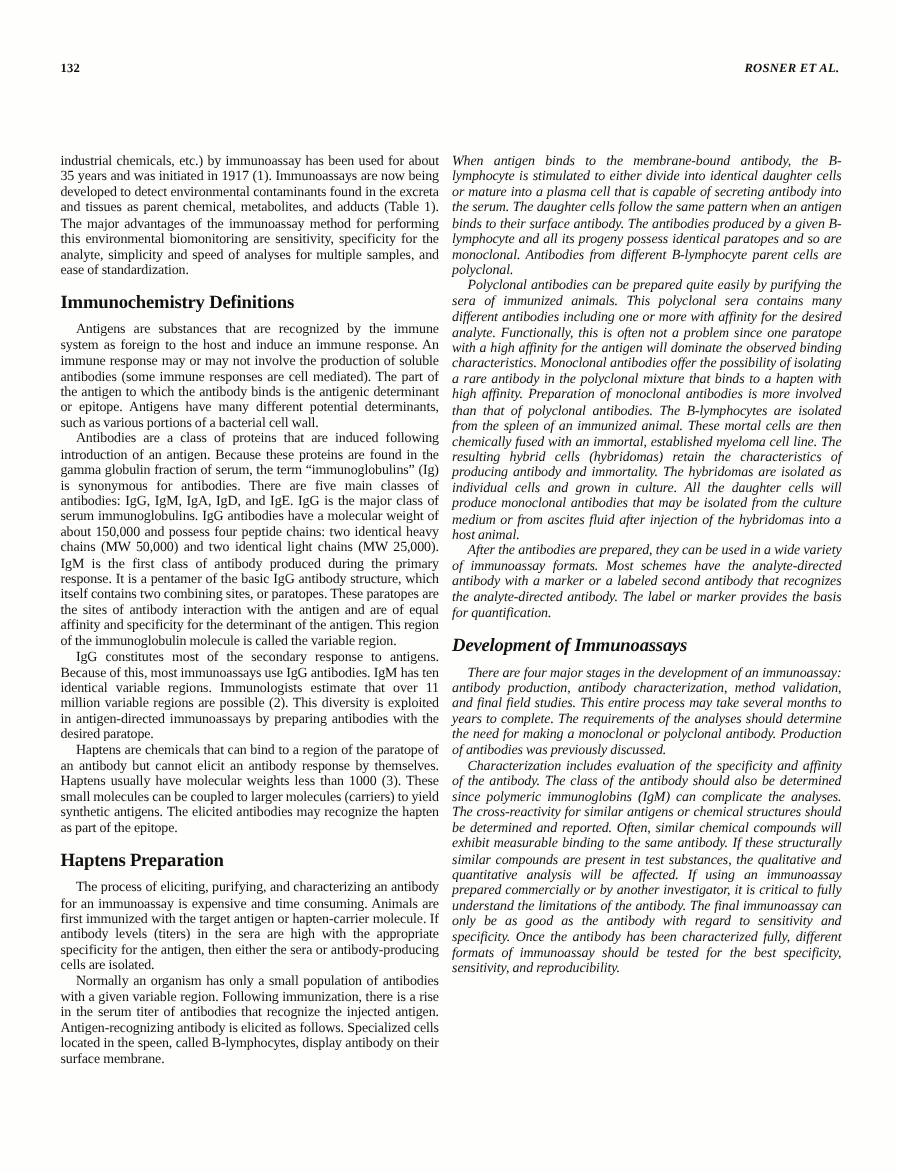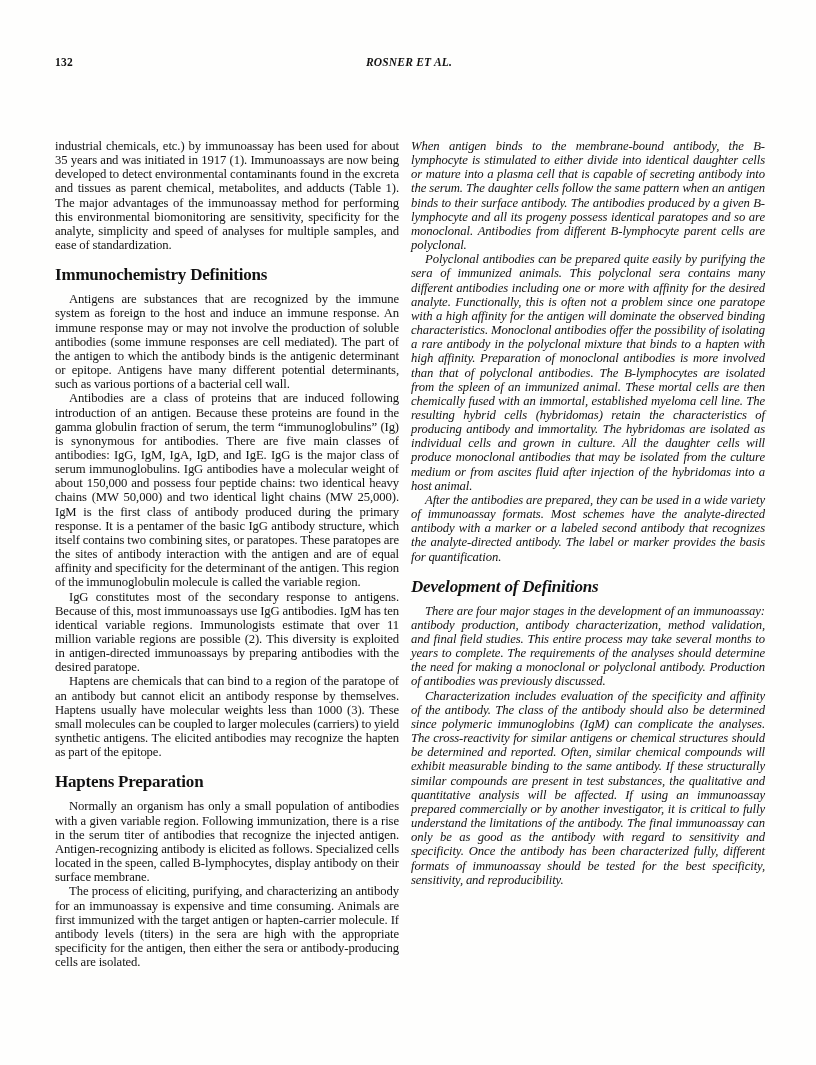--- a/index.html
+++ b/index.html
@@ -34,21 +34,21 @@
     left: 0;
     top: 0;
     font-weight: bold;
     letter-spacing: 0.2px;
   }
   .running-head {
     position: absolute;
     left: 0;
     right: 0;
     top: 0;
-    text-align: center;
+    text-align: right;
     font-weight: bold;
     font-style: italic;
     letter-spacing: 0.2px;
   }
   .columns {
     position: absolute;
     top: 95px;
     left: 55px;
     width: 710px;
     display: flex;
@@ -103,33 +103,33 @@
       <p class="body indent">Antigens are substances that are recognized by the immune system as foreign to the host and induce an immune response. An immune response may or may not involve the production of soluble antibodies (some immune responses are cell mediated). The part of the antigen to which the antibody binds is the antigenic determinant or epitope. Antigens have many different potential determinants, such as various portions of a bacterial cell wall.</p>
 
       <p class="body indent">Antibodies are a class of proteins that are induced following introduction of an antigen. Because these proteins are found in the gamma globulin fraction of serum, the term “immunoglobulins” (Ig) is synonymous for antibodies. There are five main classes of antibodies: IgG, IgM, IgA, IgD, and IgE. IgG is the major class of serum immunoglobulins. IgG antibodies have a molecular weight of about 150,000 and possess four peptide chains: two identical heavy chains (MW 50,000) and two identical light chains (MW 25,000). IgM is the first class of antibody produced during the primary response. It is a pentamer of the basic IgG antibody structure, which itself contains two combining sites, or paratopes. These paratopes are the sites of antibody interaction with the antigen and are of equal affinity and specificity for the determinant of the antigen. This region of the immunoglobulin molecule is called the variable region.</p>
 
       <p class="body indent">IgG constitutes most of the secondary response to antigens. Because of this, most immunoassays use IgG antibodies. IgM has ten identical variable regions. Immunologists estimate that over 11 million variable regions are possible (2). This diversity is exploited in antigen-directed immunoassays by preparing antibodies with the desired paratope.</p>
 
       <p class="body indent">Haptens are chemicals that can bind to a region of the paratope of an antibody but cannot elicit an antibody response by themselves. Haptens usually have molecular weights less than 1000 (3). These small molecules can be coupled to larger molecules (carriers) to yield synthetic antigens. The elicited antibodies may recognize the hapten as part of the epitope.</p>
 
       <h2 class="section-heading">Haptens Preparation</h2>
 
+      <p class="body indent">The process of eliciting, purifying, and characterizing an antibody for an immunoassay is expensive and time consuming. Animals are first immunized with the target antigen or hapten-carrier molecule. If antibody levels (titers) in the sera are high with the appropriate specificity for the antigen, then either the sera or antibody-producing cells are isolated.</p>
+
       <p class="body indent">Normally an organism has only a small population of antibodies with a given variable region. Following immunization, there is a rise in the serum titer of antibodies that recognize the injected antigen. Antigen-recognizing antibody is elicited as follows. Specialized cells located in the speen, called B-lymphocytes, display antibody on their surface membrane.</p>
-
-      <p class="body indent">The process of eliciting, purifying, and characterizing an antibody for an immunoassay is expensive and time consuming. Animals are first immunized with the target antigen or hapten-carrier molecule. If antibody levels (titers) in the sera are high with the appropriate specificity for the antigen, then either the sera or antibody-producing cells are isolated.</p>
     </section>
 
     <section class="col col-right">
       <p class="body">When antigen binds to the membrane-bound antibody, the B-lymphocyte is stimulated to either divide into identical daughter cells or mature into a plasma cell that is capable of secreting antibody into the serum. The daughter cells follow the same pattern when an antigen binds to their surface antibody. The antibodies produced by a given B-lymphocyte and all its progeny possess identical paratopes and so are monoclonal. Antibodies from different B-lymphocyte parent cells are polyclonal.</p>
 
       <p class="body indent">Polyclonal antibodies can be prepared quite easily by purifying the sera of immunized animals. This polyclonal sera contains many different antibodies including one or more with affinity for the desired analyte. Functionally, this is often not a problem since one paratope with a high affinity for the antigen will dominate the observed binding characteristics. Monoclonal antibodies offer the possibility of isolating a rare antibody in the polyclonal mixture that binds to a hapten with high affinity. Preparation of monoclonal antibodies is more involved than that of polyclonal antibodies. The B-lymphocytes are isolated from the spleen of an immunized animal. These mortal cells are then chemically fused with an immortal, established myeloma cell line. The resulting hybrid cells (hybridomas) retain the characteristics of producing antibody and immortality. The hybridomas are isolated as individual cells and grown in culture. All the daughter cells will produce monoclonal antibodies that may be isolated from the culture medium or from ascites fluid after injection of the hybridomas into a host animal.</p>
 
       <p class="body indent">After the antibodies are prepared, they can be used in a wide variety of immunoassay formats. Most schemes have the analyte-directed antibody with a marker or a labeled second antibody that recognizes the analyte-directed antibody. The label or marker provides the basis for quantification.</p>
 
-      <h2 class="section-heading">Development of Definitions</h2>
+      <h2 class="section-heading">Development of Immunoassays</h2>
 
       <p class="body indent">There are four major stages in the development of an immunoassay: antibody production, antibody characterization, method validation, and final field studies. This entire process may take several months to years to complete. The requirements of the analyses should determine the need for making a monoclonal or polyclonal antibody. Production of antibodies was previously discussed.</p>
 
       <p class="body indent">Characterization includes evaluation of the specificity and affinity of the antibody. The class of the antibody should also be determined since polymeric immunoglobins (IgM) can complicate the analyses. The cross-reactivity for similar antigens or chemical structures should be determined and reported. Often, similar chemical compounds will exhibit measurable binding to the same antibody. If these structurally similar compounds are present in test substances, the qualitative and quantitative analysis will be affected. If using an immunoassay prepared commercially or by another investigator, it is critical to fully understand the limitations of the antibody. The final immunoassay can only be as good as the antibody with regard to sensitivity and specificity. Once the antibody has been characterized fully, different formats of immunoassay should be tested for the best specificity, sensitivity, and reproducibility.</p>
 
     </section>
 
   </main>
 </div>
 

